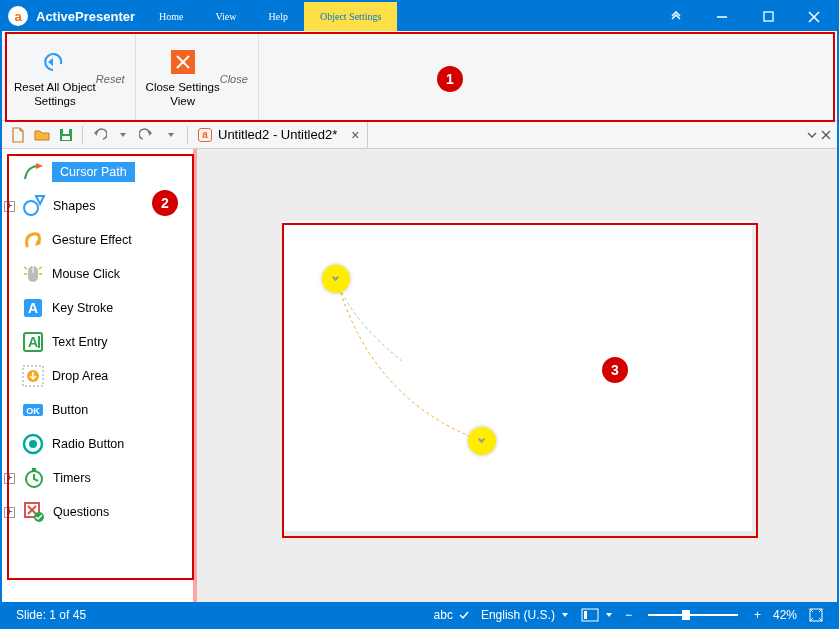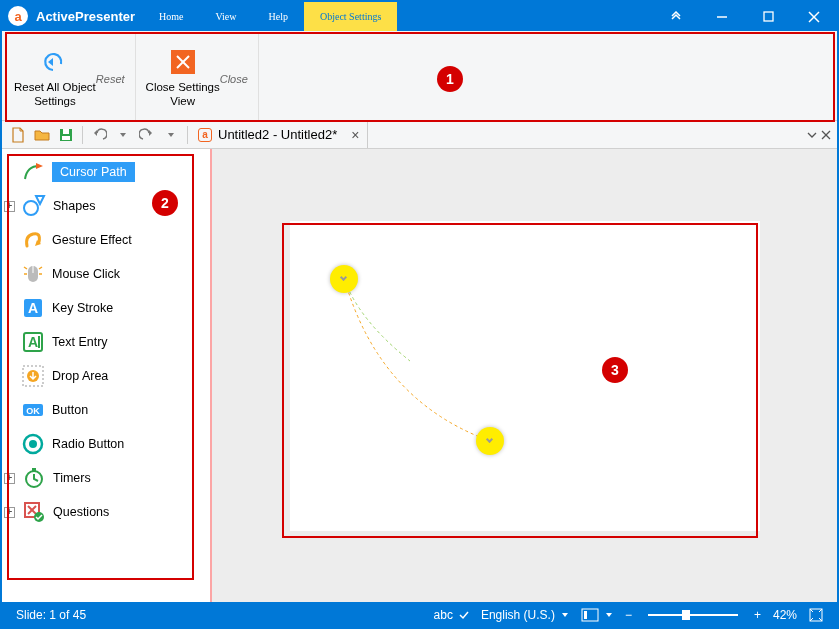--- a/index.html
+++ b/index.html
@@ -23,21 +23,21 @@
 .qat-btn { width: 24px; height: 24px; display: flex; align-items: center; justify-content: center; cursor: pointer; }
 .qat-sep { width: 1px; height: 18px; background: #ccc; margin: 0 4px; }
 .tab-head { display: flex; align-items: center; padding: 0 8px 0 6px; border-right: 1px solid #ccc; height: 100%; }
 .tab-head-logo { width: 14px; height: 14px; border: 1px solid #f26522; border-radius: 3px; display: flex; align-items: center; justify-content: center; color: #f26522; font-size: 10px; font-weight: bold; margin-right: 6px; }
 .tab-title { font-size: 13px; }
 .tab-close { margin-left: 14px; font-size: 14px; color: #555; cursor: pointer; }
 .qat-fill { flex: 1; }
 .qat-right { width: 14px; display: flex; align-items: center; justify-content: center; cursor: pointer; }
 
 .main { display: flex; height: 453px; }
-.sidebar { width: 210px; background: #fff; border-right: 2px solid #fca5a5; padding: 6px 0; overflow: auto; }
+.sidebar { width: 195px; background: #fff; border-right: 4px solid #fca5a5; padding: 6px 0; overflow: auto; }
 .tree-item { display: flex; align-items: center; height: 34px; padding-left: 16px; cursor: pointer; font-size: 12.5px; }
 .tree-item.selected .tree-label { background: #2e9df7; color: #fff; padding: 3px 8px; }
 .tree-exp { width: 11px; height: 11px; border: 1px solid #999; display: flex; align-items: center; justify-content: center; font-size: 10px; color: #555; line-height: 8px; margin-right: 4px; margin-left: -14px; }
 .tree-icon { width: 26px; height: 26px; display: flex; align-items: center; justify-content: center; margin: 0 6px 0 2px; }
 
 .canvas-area { flex: 1; background: #ededed; display: flex; align-items: center; justify-content: center; position: relative; }
 .canvas { width: 470px; height: 310px; background: #fff; position: relative; }
 
 .status-bar { height: 25px; background: #0078d7; color: #fff; display: flex; align-items: center; font-size: 12px; padding: 0 8px; }
 .status-fill { flex: 1; }

